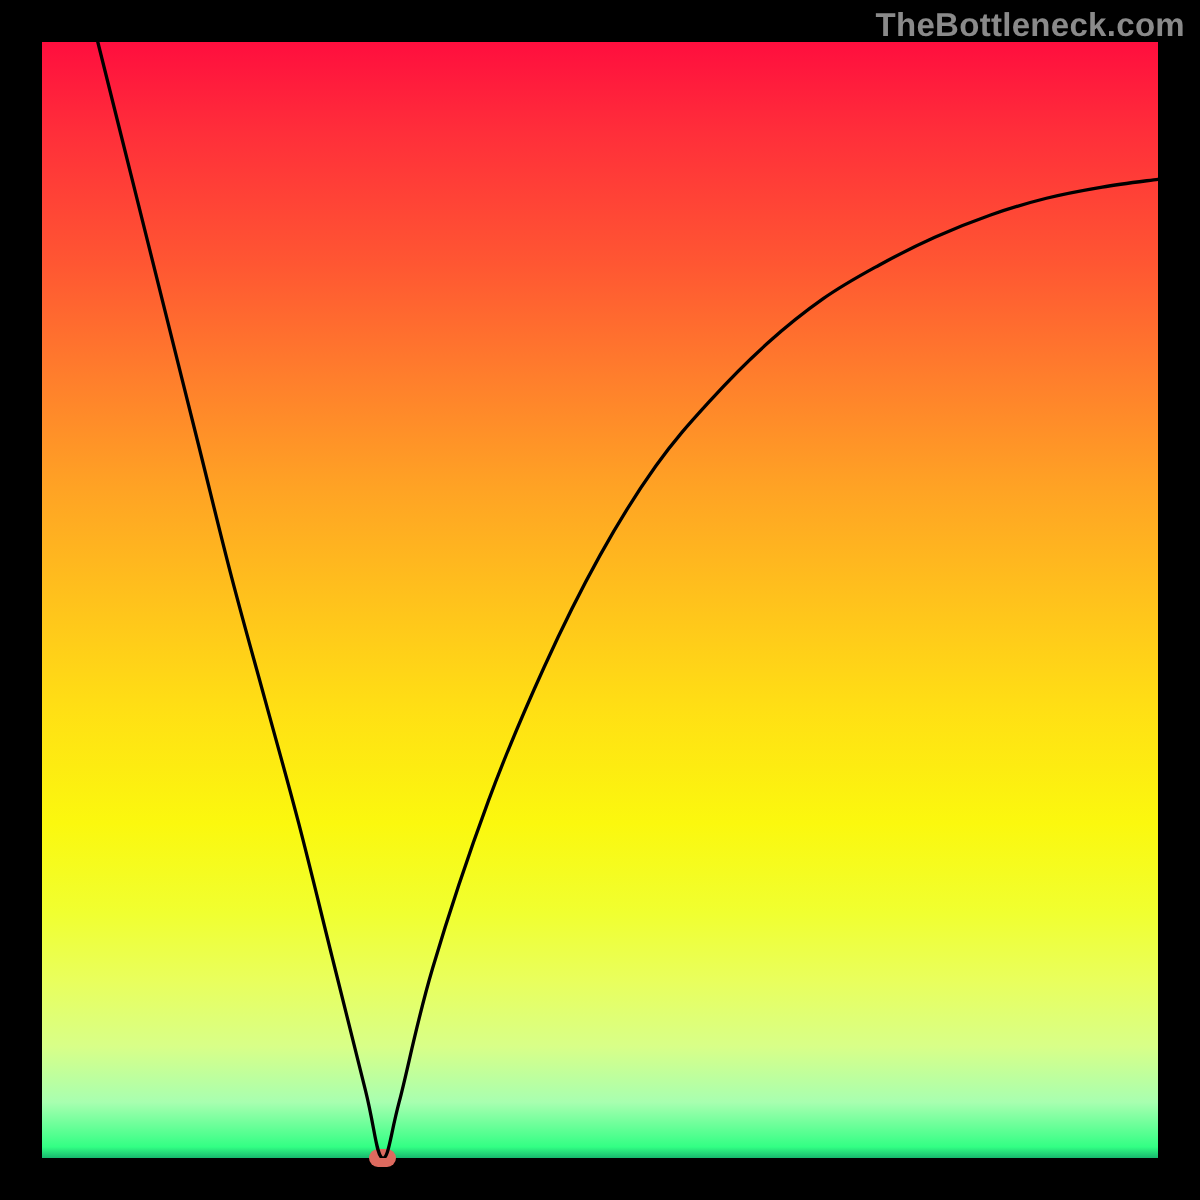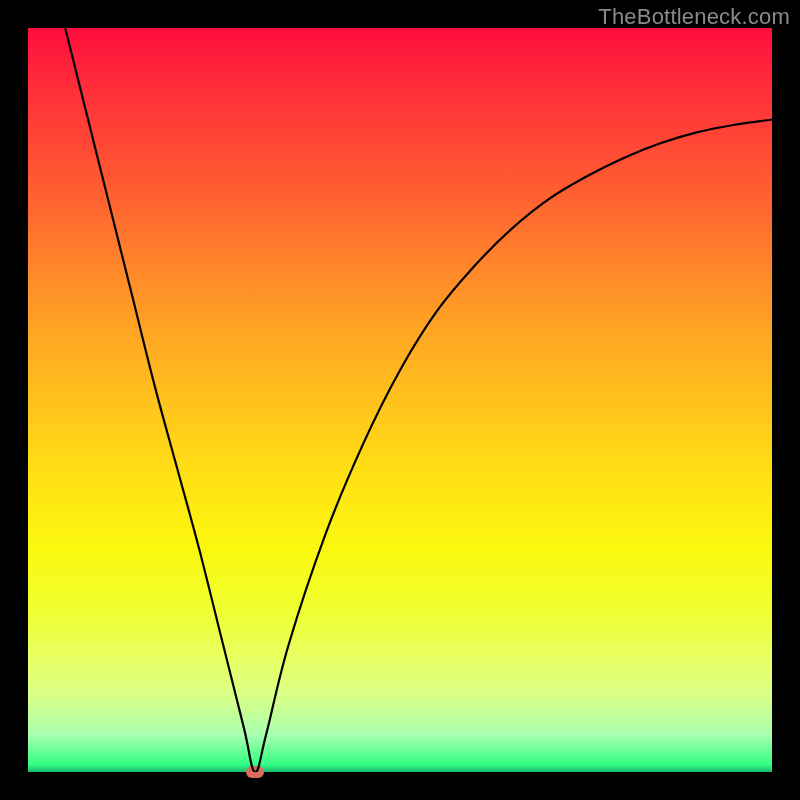--- a/index.html
+++ b/index.html
@@ -40,21 +40,21 @@
       #33ff84 99%,
       #17b86e 100%
     );
   }
   .watermark {
     position: absolute;
     top: 4px;
     right: 10px;
     color: #8a8a8a;
     font-size: 22px;
-    font-weight: 400;
+    font-weight: 700;
     letter-spacing: 0.2px;
     z-index: 5;
   }
   svg.curve {
     position: absolute;
     left: 0;
     top: 0;
     width: 744px;
     height: 744px;
     z-index: 3;

